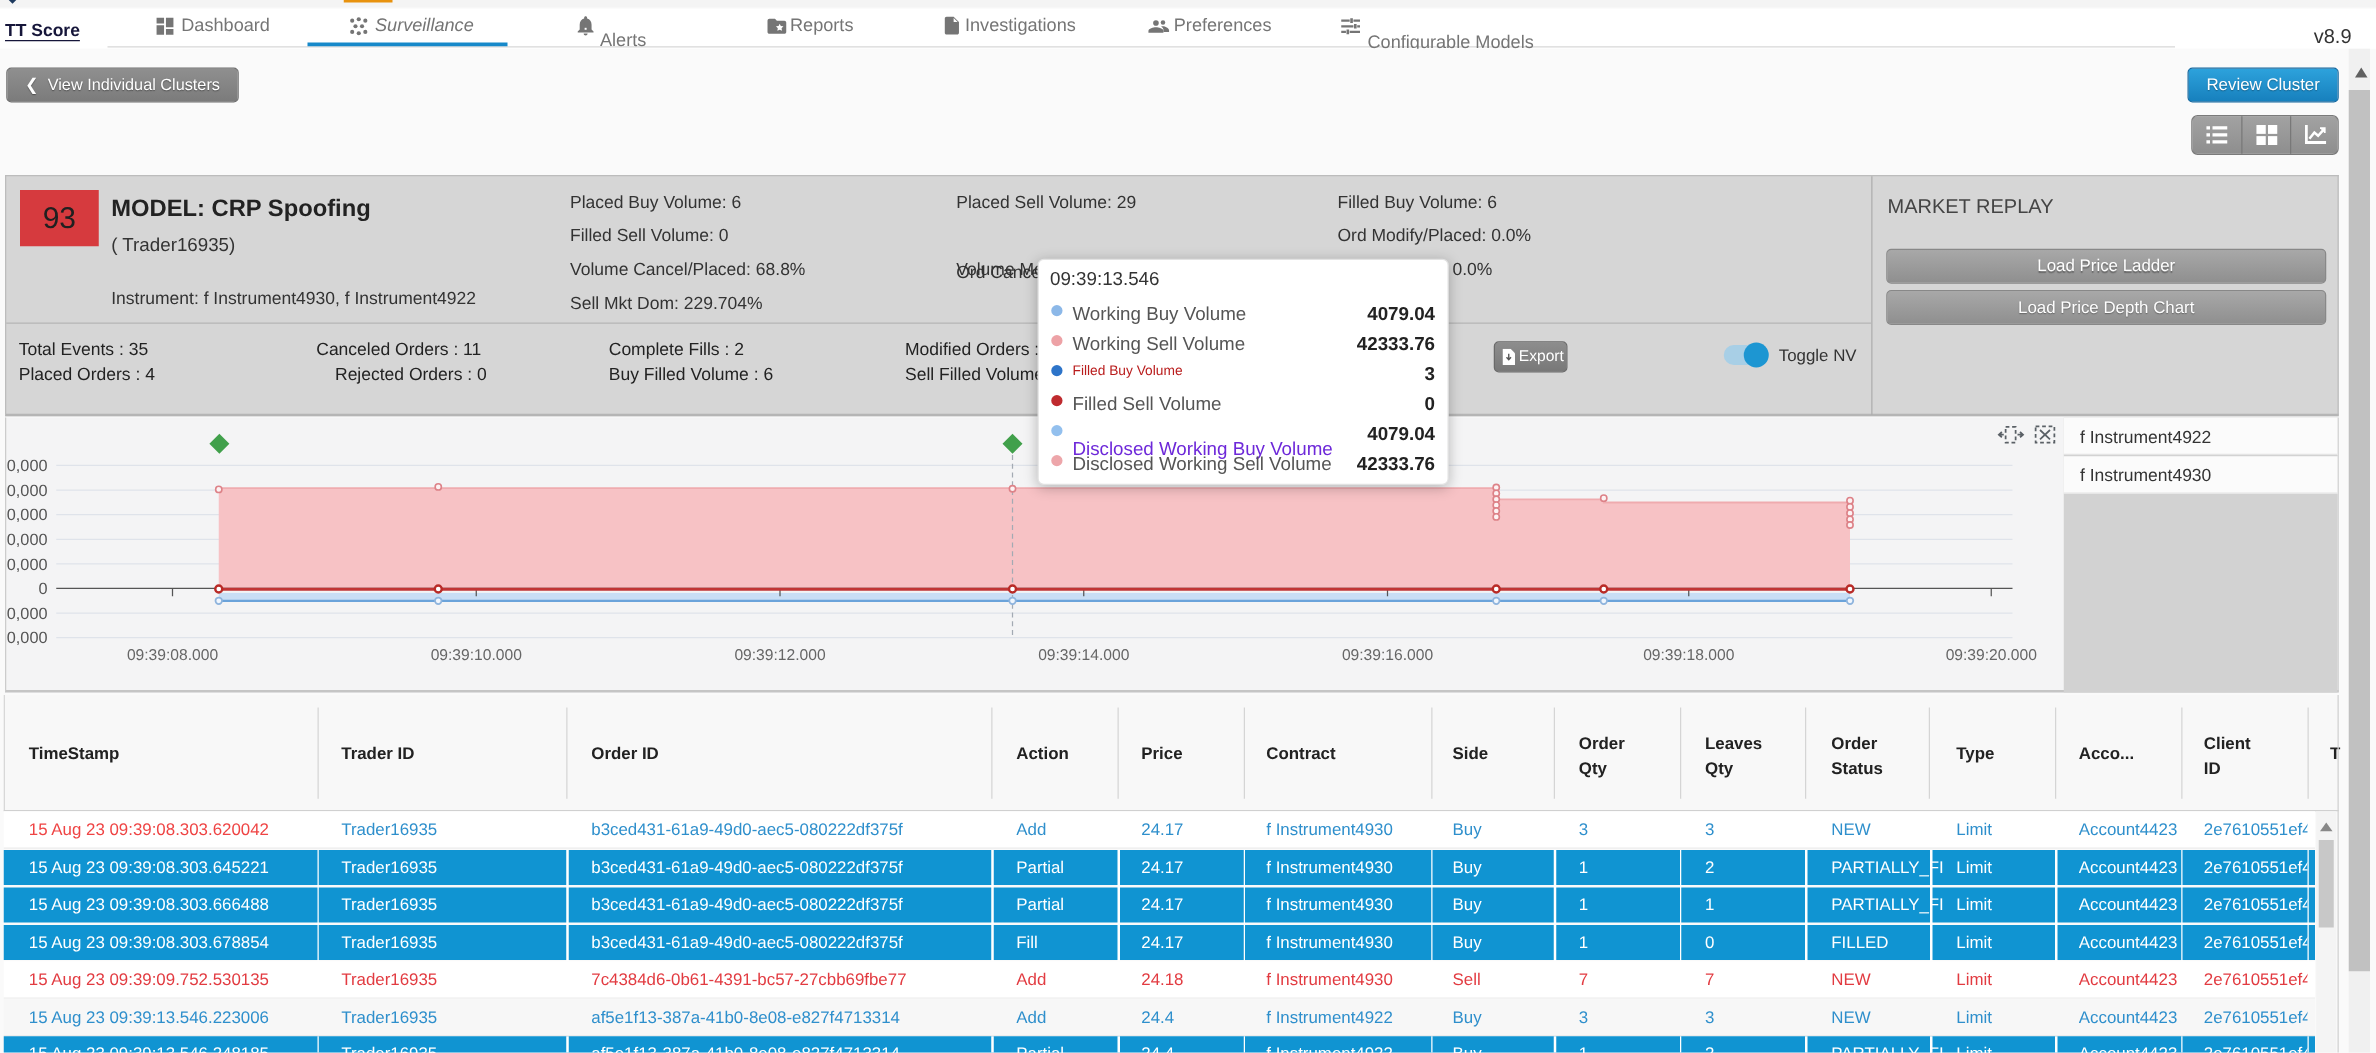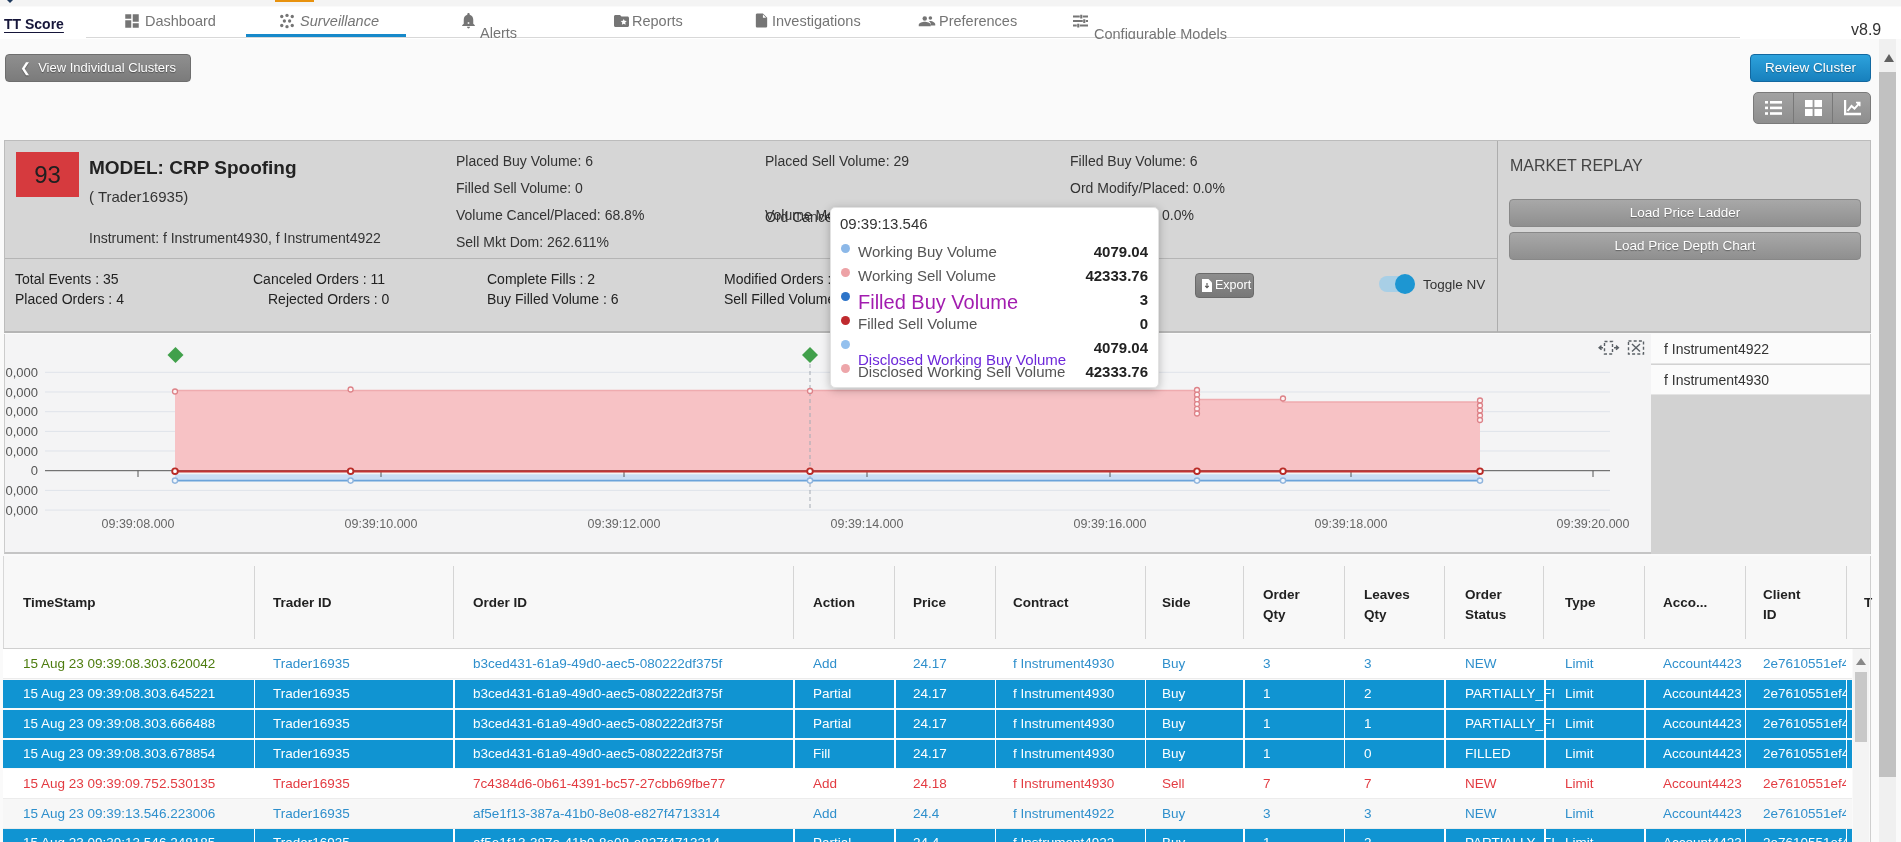--- a/index.html
+++ b/index.html
@@ -97,21 +97,21 @@
 
 <div class="abs" style="left:16px;top:152px;width:63px;height:45px;background:#d63a3e;color:#202020;font-size:24px;text-align:center;line-height:45px;">93</div>
 <div class="abs" style="left:89px;top:157px;font-size:19px;font-weight:bold;color:#222;">MODEL: CRP Spoofing</div>
 <div class="abs" style="left:89px;top:188px;font-size:15px;color:#333;">( Trader16935)</div>
 <div class="abs" style="left:89px;top:230px;font-size:14px;color:#333;">Instrument: f Instrument4930, f Instrument4922</div>
 
 <div id="statcols" style="position:absolute;left:0;top:0;width:1901px;height:0;font-size:14px;color:#333;">
   <div class="abs" style="left:456px;top:153px;">Placed Buy Volume: 6</div>
   <div class="abs" style="left:456px;top:180px;">Filled Sell Volume: 0</div>
   <div class="abs" style="left:456px;top:207px;">Volume Cancel/Placed: 68.8%</div>
-  <div class="abs" style="left:456px;top:234px;">Sell Mkt Dom: 262.611%</div>
+  <div class="abs" style="left:456px;top:234px;">Sell Mkt Dom: 229.704%</div>
   <div class="abs" style="left:765px;top:153px;">Placed Sell Volume: 29</div>
   <div class="abs" style="left:765px;top:180px;margin-top:29px;">Ord Cancel/Placed: 73.3%</div>
   <div class="abs" style="left:765px;top:207px;">Volume Mod/Placed: 0.0%</div>
   <div class="abs" style="left:1070px;top:153px;">Filled Buy Volume: 6</div>
   <div class="abs" style="left:1070px;top:180px;">Ord Modify/Placed: 0.0%</div>
   <div class="abs" style="left:1162px;top:207px;">0.0%</div>
 </div>
 <div id="statrow" style="position:absolute;left:0;top:0;width:1901px;height:0;font-size:14px;color:#222;">
   <div class="abs" style="left:15px;top:271px;">Total Events : 35</div>
   <div class="abs" style="left:15px;top:291px;">Placed Orders : 4</div>
@@ -270,21 +270,21 @@
 <div class="abs" style="left:1162px;top:595px;font-size:13.5px;font-weight:bold;color:#222;">Side</div>
 <div class="abs" style="left:1565px;top:595px;font-size:13.5px;font-weight:bold;color:#222;">Type</div>
 <div class="abs" style="left:1663px;top:595px;font-size:13.5px;font-weight:bold;color:#222;">Acco...</div>
 <div class="abs" style="left:1864px;top:595px;font-size:13.5px;font-weight:bold;color:#222;">T</div>
 <div class="abs" style="left:1263px;top:585px;font-size:13.5px;font-weight:bold;color:#222;line-height:20px;">Order<br>Qty</div>
 <div class="abs" style="left:1364px;top:585px;font-size:13.5px;font-weight:bold;color:#222;line-height:20px;">Leaves<br>Qty</div>
 <div class="abs" style="left:1465px;top:585px;font-size:13.5px;font-weight:bold;color:#222;line-height:20px;">Order<br>Status</div>
 <div class="abs" style="left:1763px;top:585px;font-size:13.5px;font-weight:bold;color:#222;line-height:20px;">Client<br>ID</div>
 <div class="abs" style="left:3px;top:648px;width:1868px;height:1px;background:#d0d0d0;"></div>
 <div class="abs" style="left:3px;top:649px;width:1849px;height:30px;background:#ffffff;border-bottom:1px solid #ececec;"></div>
-<div class="abs" style="left:23px;top:656px;width:227px;height:16px;overflow:hidden;font-size:13.5px;color:#4d7c0f;white-space:nowrap;">15 Aug 23 09:39:08.303.620042</div>
+<div class="abs" style="left:23px;top:656px;width:227px;height:16px;overflow:hidden;font-size:13.5px;color:#ef4444;white-space:nowrap;">15 Aug 23 09:39:08.303.620042</div>
 <div class="abs" style="left:273px;top:656px;width:177px;height:16px;overflow:hidden;font-size:13.5px;color:#2e8fcc;white-space:nowrap;">Trader16935</div>
 <div class="abs" style="left:473px;top:656px;width:317px;height:16px;overflow:hidden;font-size:13.5px;color:#2e8fcc;white-space:nowrap;">b3ced431-61a9-49d0-aec5-080222df375f</div>
 <div class="abs" style="left:813px;top:656px;width:78px;height:16px;overflow:hidden;font-size:13.5px;color:#2e8fcc;white-space:nowrap;">Add</div>
 <div class="abs" style="left:913px;top:656px;width:78px;height:16px;overflow:hidden;font-size:13.5px;color:#2e8fcc;white-space:nowrap;">24.17</div>
 <div class="abs" style="left:1013px;top:656px;width:128px;height:16px;overflow:hidden;font-size:13.5px;color:#2e8fcc;white-space:nowrap;">f Instrument4930</div>
 <div class="abs" style="left:1162px;top:656px;width:78px;height:16px;overflow:hidden;font-size:13.5px;color:#2e8fcc;white-space:nowrap;">Buy</div>
 <div class="abs" style="left:1263px;top:656px;width:77px;height:16px;overflow:hidden;font-size:13.5px;color:#2e8fcc;white-space:nowrap;">3</div>
 <div class="abs" style="left:1364px;top:656px;width:77px;height:16px;overflow:hidden;font-size:13.5px;color:#2e8fcc;white-space:nowrap;">3</div>
 <div class="abs" style="left:1465px;top:656px;width:90px;height:16px;overflow:hidden;font-size:13.5px;color:#2e8fcc;white-space:nowrap;">NEW</div>
 <div class="abs" style="left:1565px;top:656px;width:73px;height:16px;overflow:hidden;font-size:13.5px;color:#2e8fcc;white-space:nowrap;">Limit</div>
@@ -408,21 +408,21 @@
 
 <div id="tooltip" class="abs" style="left:830px;top:207px;width:329px;height:181px;background:#fff;border:1px solid #e2e2e2;border-radius:5px;box-shadow:0 2px 10px rgba(0,0,0,.25);">
   <div class="abs" style="left:9px;top:7px;font-size:15px;color:#333;">09:39:13.546</div>
   <div class="abs" style="left:10px;top:36px;width:9px;height:9px;border-radius:50%;background:#8cb8e8;"></div>
   <div class="abs" style="left:27px;top:35px;font-size:15px;color:#555;">Working Buy Volume</div>
   <div class="abs" style="left:167px;top:35px;width:150px;text-align:right;font-size:15px;font-weight:bold;color:#222;">4079.04</div>
   <div class="abs" style="left:10px;top:60px;width:9px;height:9px;border-radius:50%;background:#eda2a6;"></div>
   <div class="abs" style="left:27px;top:59px;font-size:15px;color:#555;">Working Sell Volume</div>
   <div class="abs" style="left:167px;top:59px;width:150px;text-align:right;font-size:15px;font-weight:bold;color:#222;">42333.76</div>
   <div class="abs" style="left:10px;top:84px;width:9px;height:9px;border-radius:50%;background:#2d74c9;"></div>
-  <div class="abs" style="left:27px;top:83px;font-size:20px;color:#a21caf;">Filled Buy Volume</div>
+  <div class="abs" style="left:27px;top:83px;font-size:11px;color:#b91c1c;">Filled Buy Volume</div>
   <div class="abs" style="left:167px;top:83px;width:150px;text-align:right;font-size:15px;font-weight:bold;color:#222;">3</div>
   <div class="abs" style="left:10px;top:108px;width:9px;height:9px;border-radius:50%;background:#bf2a2e;"></div>
   <div class="abs" style="left:27px;top:107px;font-size:15px;color:#555;">Filled Sell Volume</div>
   <div class="abs" style="left:167px;top:107px;width:150px;text-align:right;font-size:15px;font-weight:bold;color:#222;">0</div>
   <div class="abs" style="left:10px;top:132px;width:9px;height:9px;border-radius:50%;background:#93c0ee;"></div>
   <div class="abs" style="left:27px;top:143px;font-size:15px;color:#6d28d9;">Disclosed Working Buy Volume</div>
   <div class="abs" style="left:167px;top:131px;width:150px;text-align:right;font-size:15px;font-weight:bold;color:#222;">4079.04</div>
   <div class="abs" style="left:10px;top:156px;width:9px;height:9px;border-radius:50%;background:#eda6aa;"></div>
   <div class="abs" style="left:27px;top:155px;font-size:15px;color:#555;">Disclosed Working Sell Volume</div>
   <div class="abs" style="left:167px;top:155px;width:150px;text-align:right;font-size:15px;font-weight:bold;color:#222;">42333.76</div>

